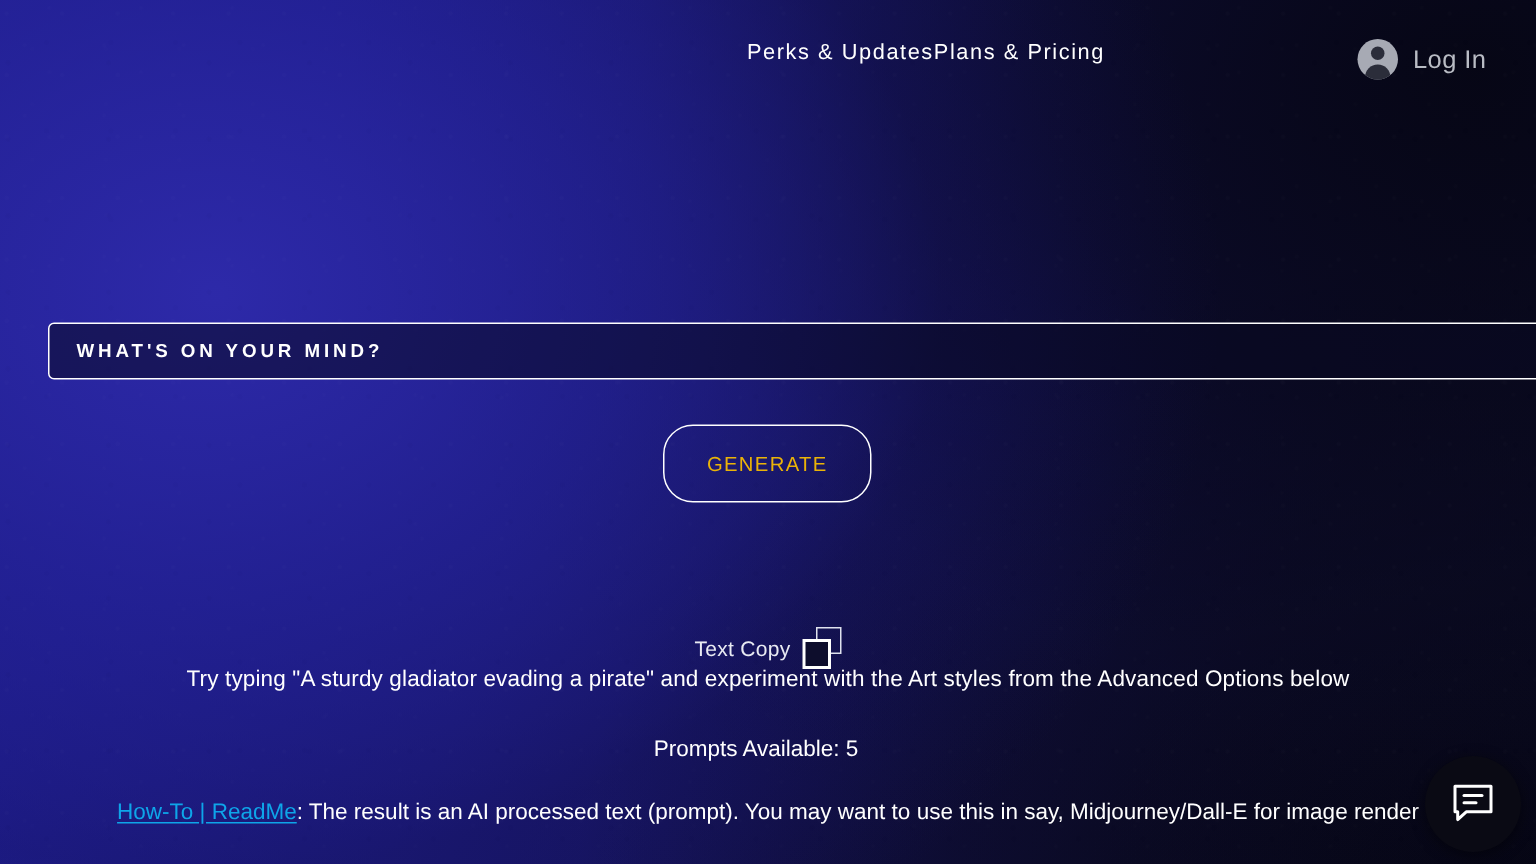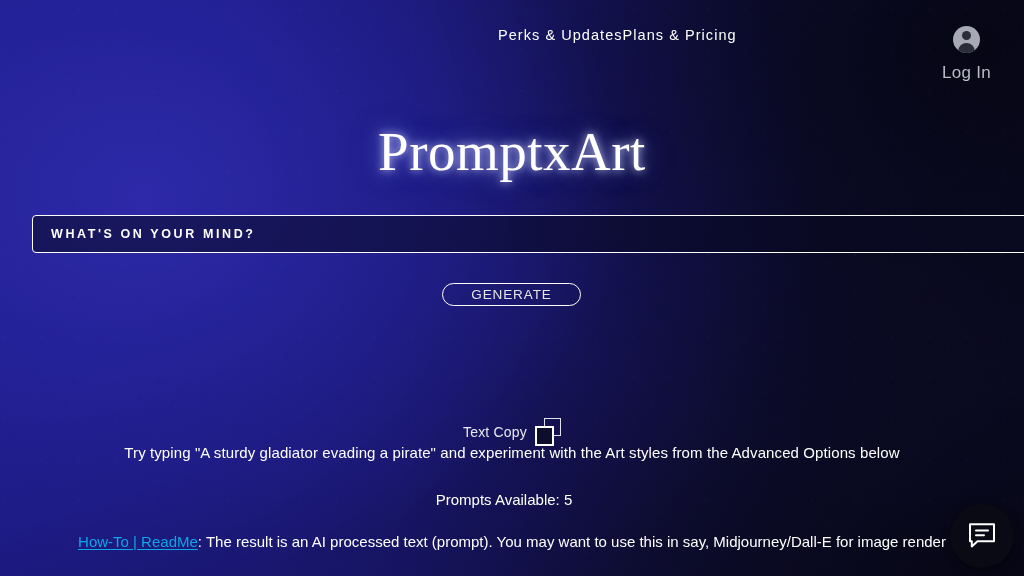--- a/index.html
+++ b/index.html
@@ -85,21 +85,20 @@
     cursor: pointer;
   }
   .login-wrap {
     position: absolute;
     right: 33px;
     top: 26px;
     display: flex;
     align-items: center;
     gap: 10px;
     cursor: pointer;
-    flex-direction: column;
   }
   .avatar {
     width: 27px; height: 27px;
     border-radius: 50%;
     background: #a7aab4;
     position: relative;
     overflow: hidden;
     flex: none;
   }
   .avatar::before {
@@ -165,25 +164,25 @@
     text-transform: uppercase;
     white-space: nowrap;
   }
 
   
   .generate-btn {
     position: absolute;
     left: 442px;
     top: 283px;
     width: 139px;
-    height: 23px;
+    height: 52px;
     border: 1.4px solid #ffffff;
     border-radius: 20px;
     background: transparent;
-    color: #e5e5e5;
+    color: #eab308;
     font-size: 13.5px;
     letter-spacing: 0.9px;
     display: flex;
     align-items: center;
     justify-content: center;
     cursor: pointer;
     font-family: "Liberation Sans", sans-serif;
   }
 
   
@@ -291,21 +290,20 @@
       <span class="nav-link">Plans &amp; Pricing</span>
     </div>
 
     <div class="login-wrap">
       <span class="avatar"></span>
       <span class="login-text">Log In</span>
     </div>
 
   </div>
 
-  <div class="title">PromptxArt</div>
 
   <div class="prompt-input">
     <span class="prompt-placeholder">WHAT'S ON YOUR MIND?</span>
   </div>
 
   <div class="generate-btn">GENERATE</div>
 
   <div class="copy-row">
     <span class="copy-label">Text Copy</span>
     <span class="copy-icon">

